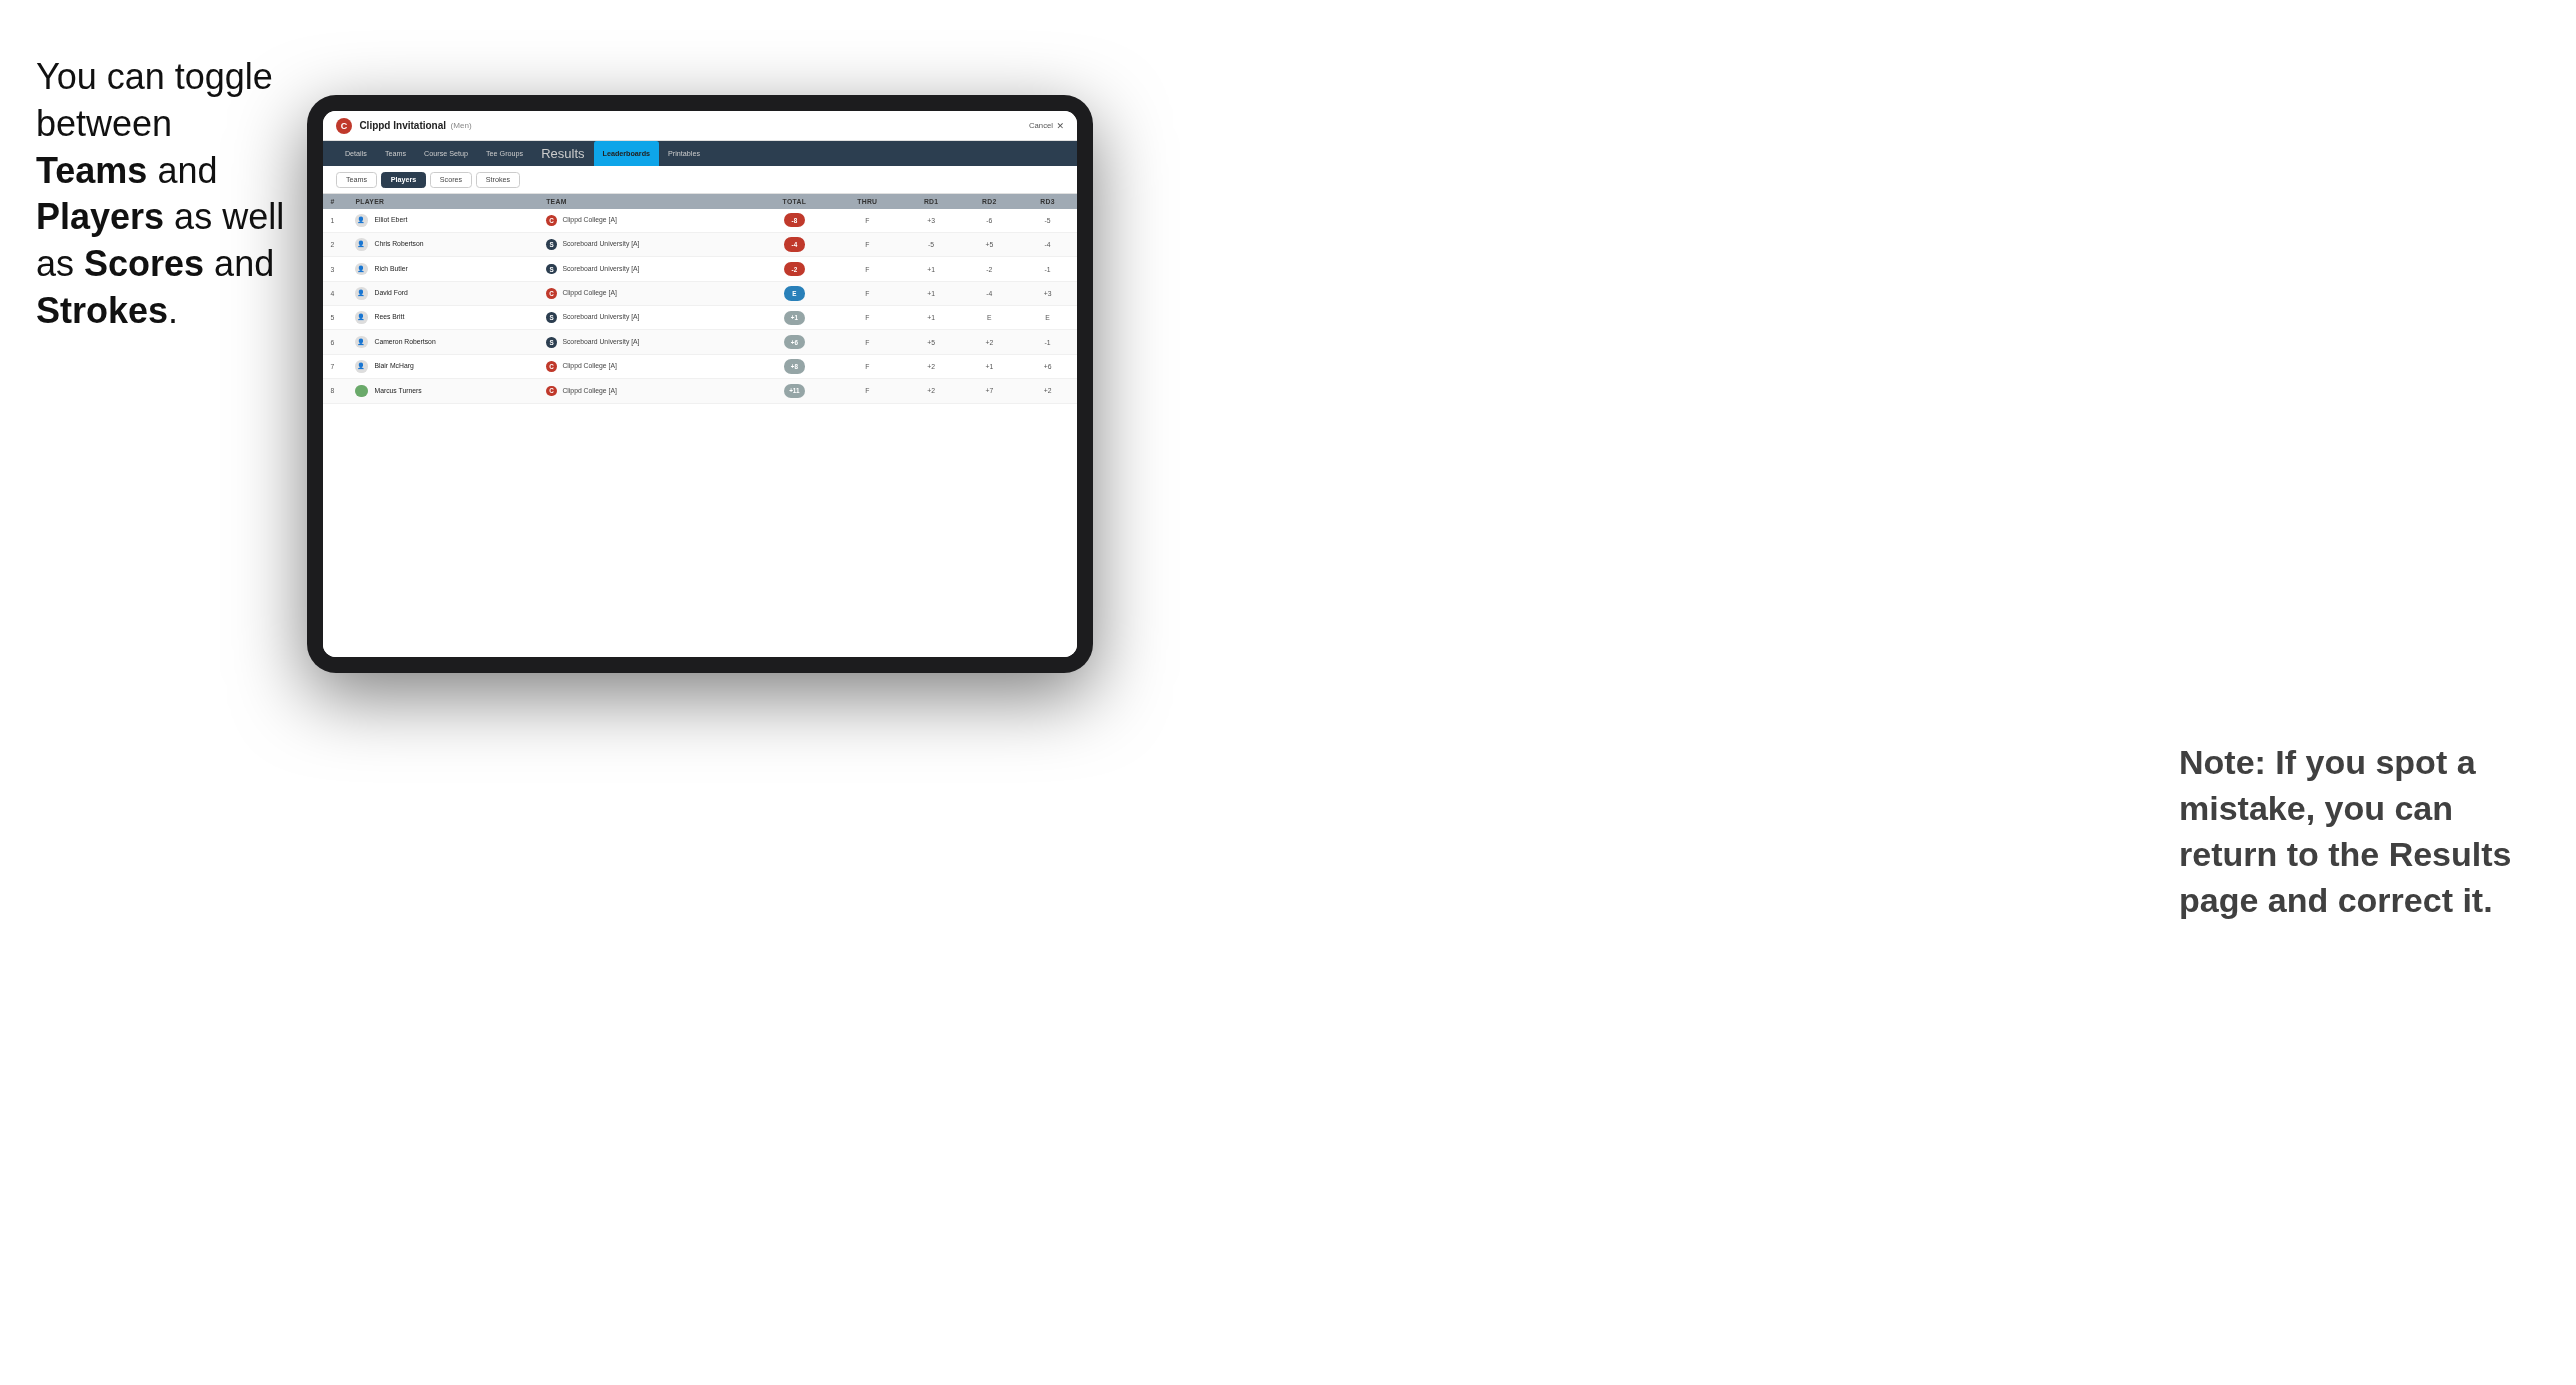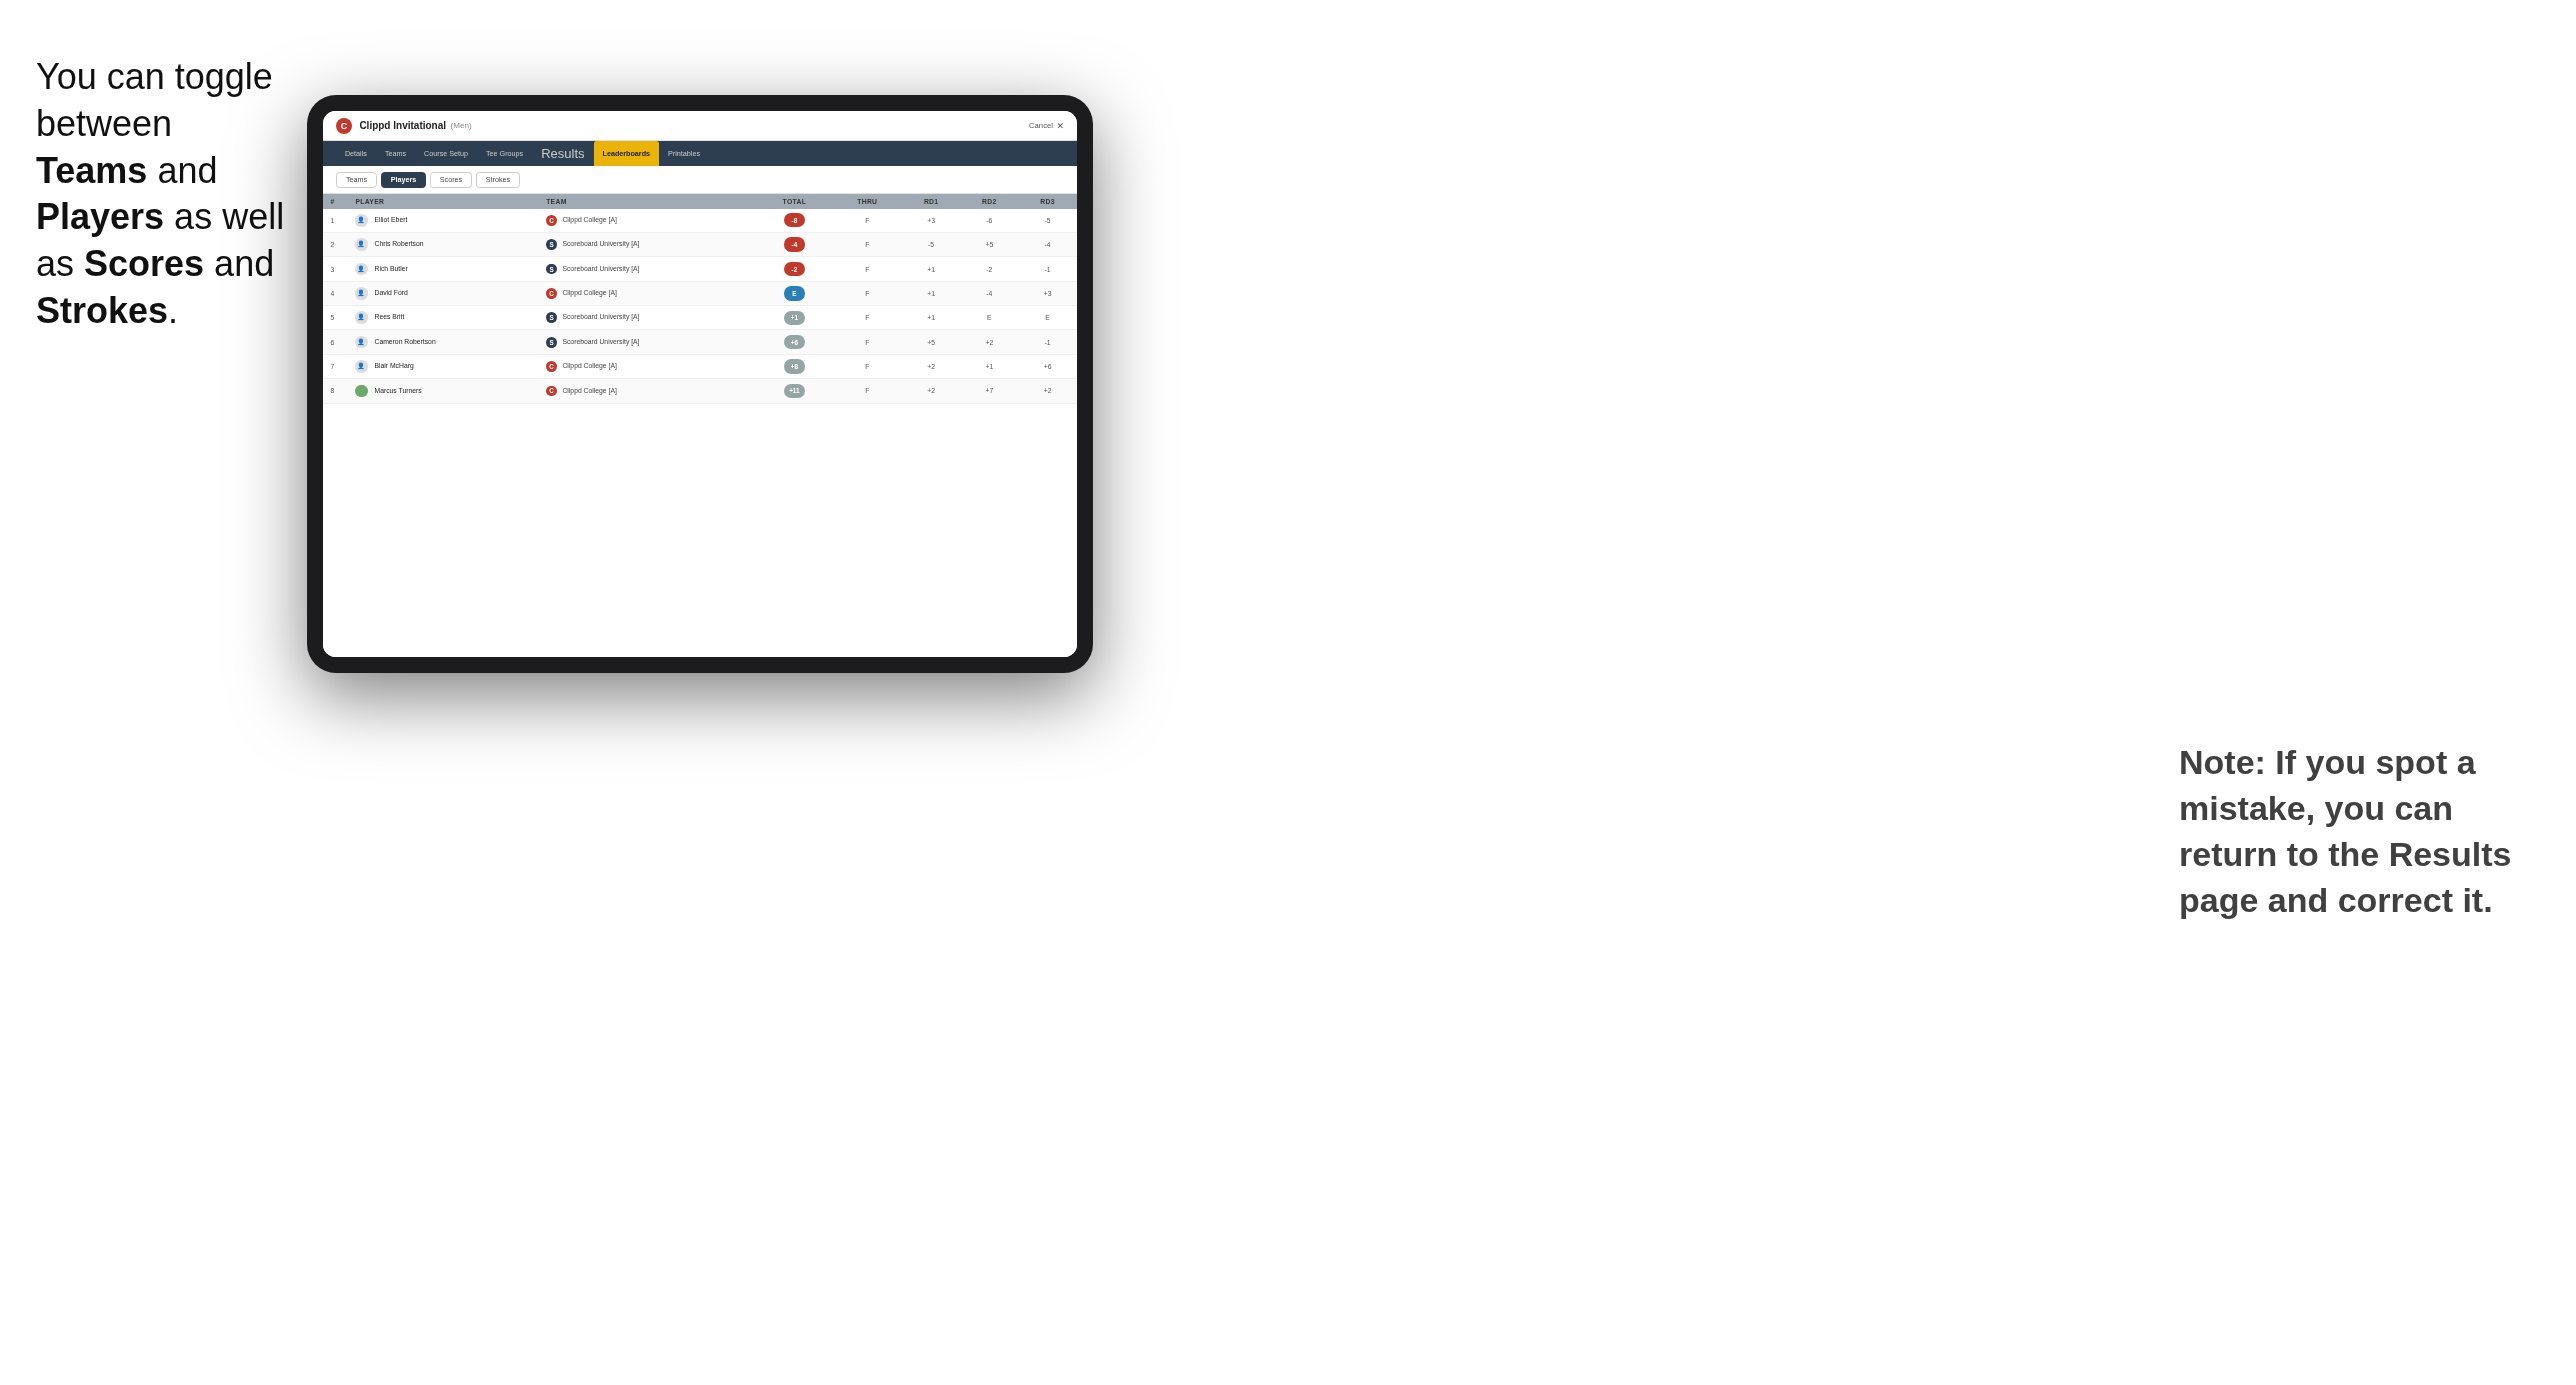--- a/index.html
+++ b/index.html
@@ -129,21 +129,21 @@
         </div>
         <div style="padding:0 9px;height:25px;display:flex;align-items:center;font-size:7.2px;color:#ccc;cursor:pointer;">
           <span>Course Setup</span>
         </div>
         <div style="padding:6px 9px;height:25px;display:flex;align-items:center;font-size:7.2px;color:#ccc;cursor:pointer;">
           <span>Tee Groups</span>
         </div>
         <div style="padding:0 9px;height:42px;display:flex;align-items:center;font-size:13px;color:#ccc;cursor:pointer;">
           <span>Results</span>
         </div>
-        <div style="padding:0 9px;height:25px;display:flex;align-items:center;font-size:7.2px;color:#222;font-weight:700;cursor:pointer;background:#eab308;border-radius:2.7px 2.7px 0 0;">
+        <div style="padding:0 9px;height:25px;display:flex;align-items:center;font-size:7.2px;color:#222;font-weight:700;cursor:pointer;background:#0ea5e9;border-radius:2.7px 2.7px 0 0;">
           <span>Leaderboards</span>
         </div>
         <div style="padding:0 9px;height:29px;display:flex;align-items:center;font-size:7.2px;color:#ccc;cursor:pointer;">
           <span>Printables</span>
         </div>
       </div>
 
       <div style="background:#fff;padding:5.4px 12.6px;display:flex;gap:3.6px;align-items:center;border-bottom:0.9px solid #e0e0e0;flex-shrink:0;">
         <button style="padding:2.7px 9px;border:0.9px solid #ccc;border-radius:3.6px;font-size:7.2px;cursor:pointer;background:#fff;color:#444;">
           <span>Teams</span>

